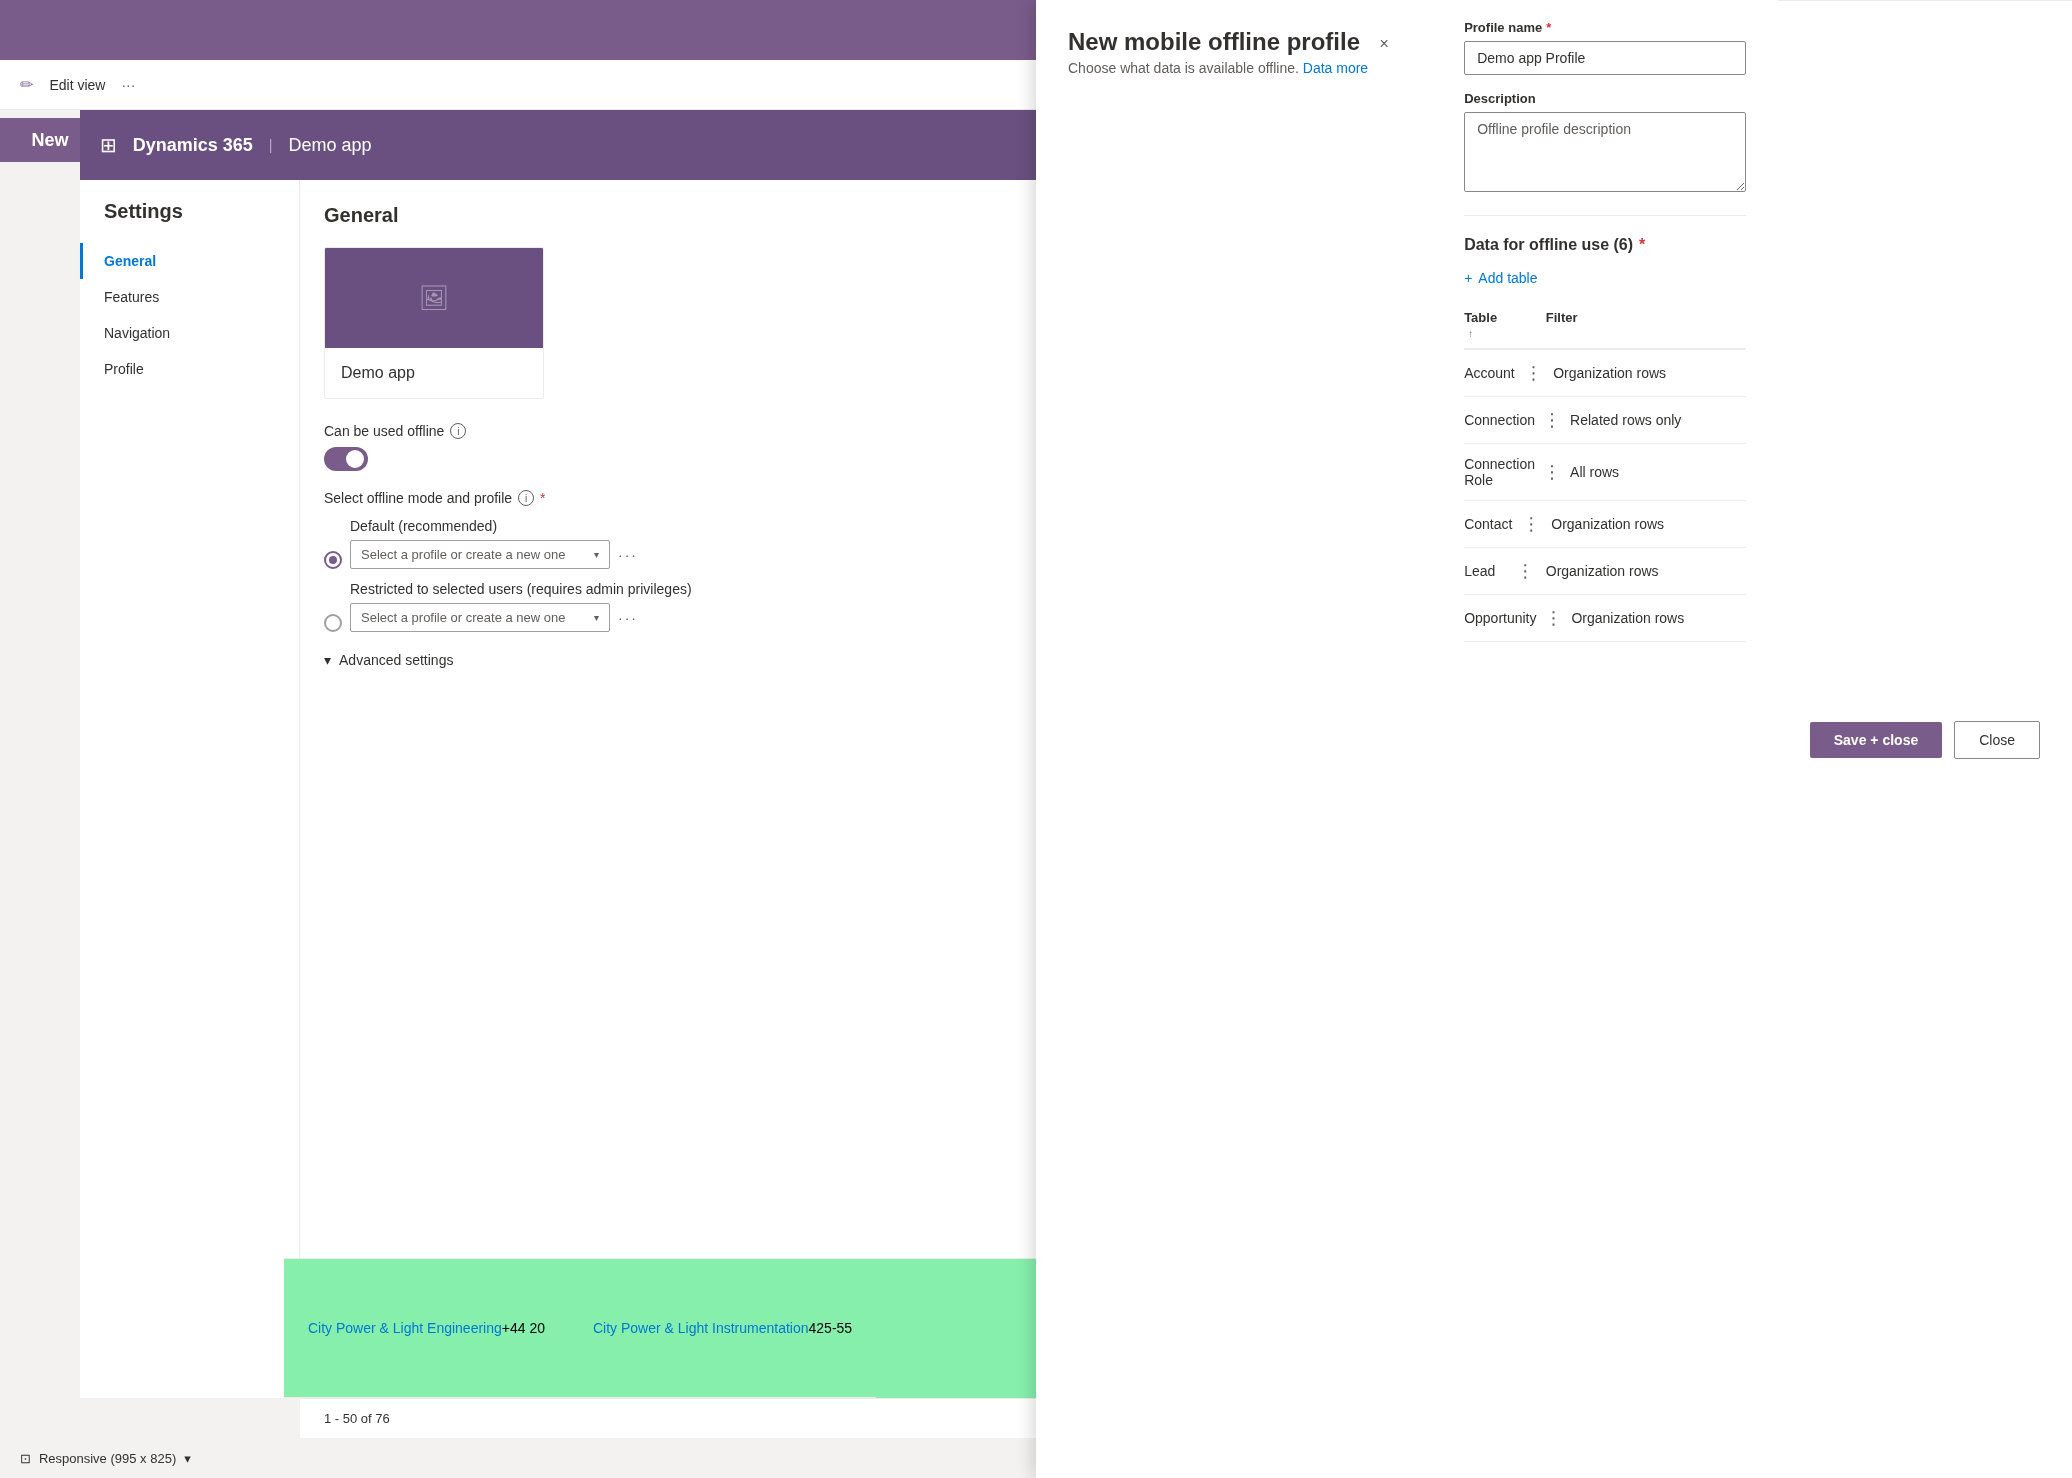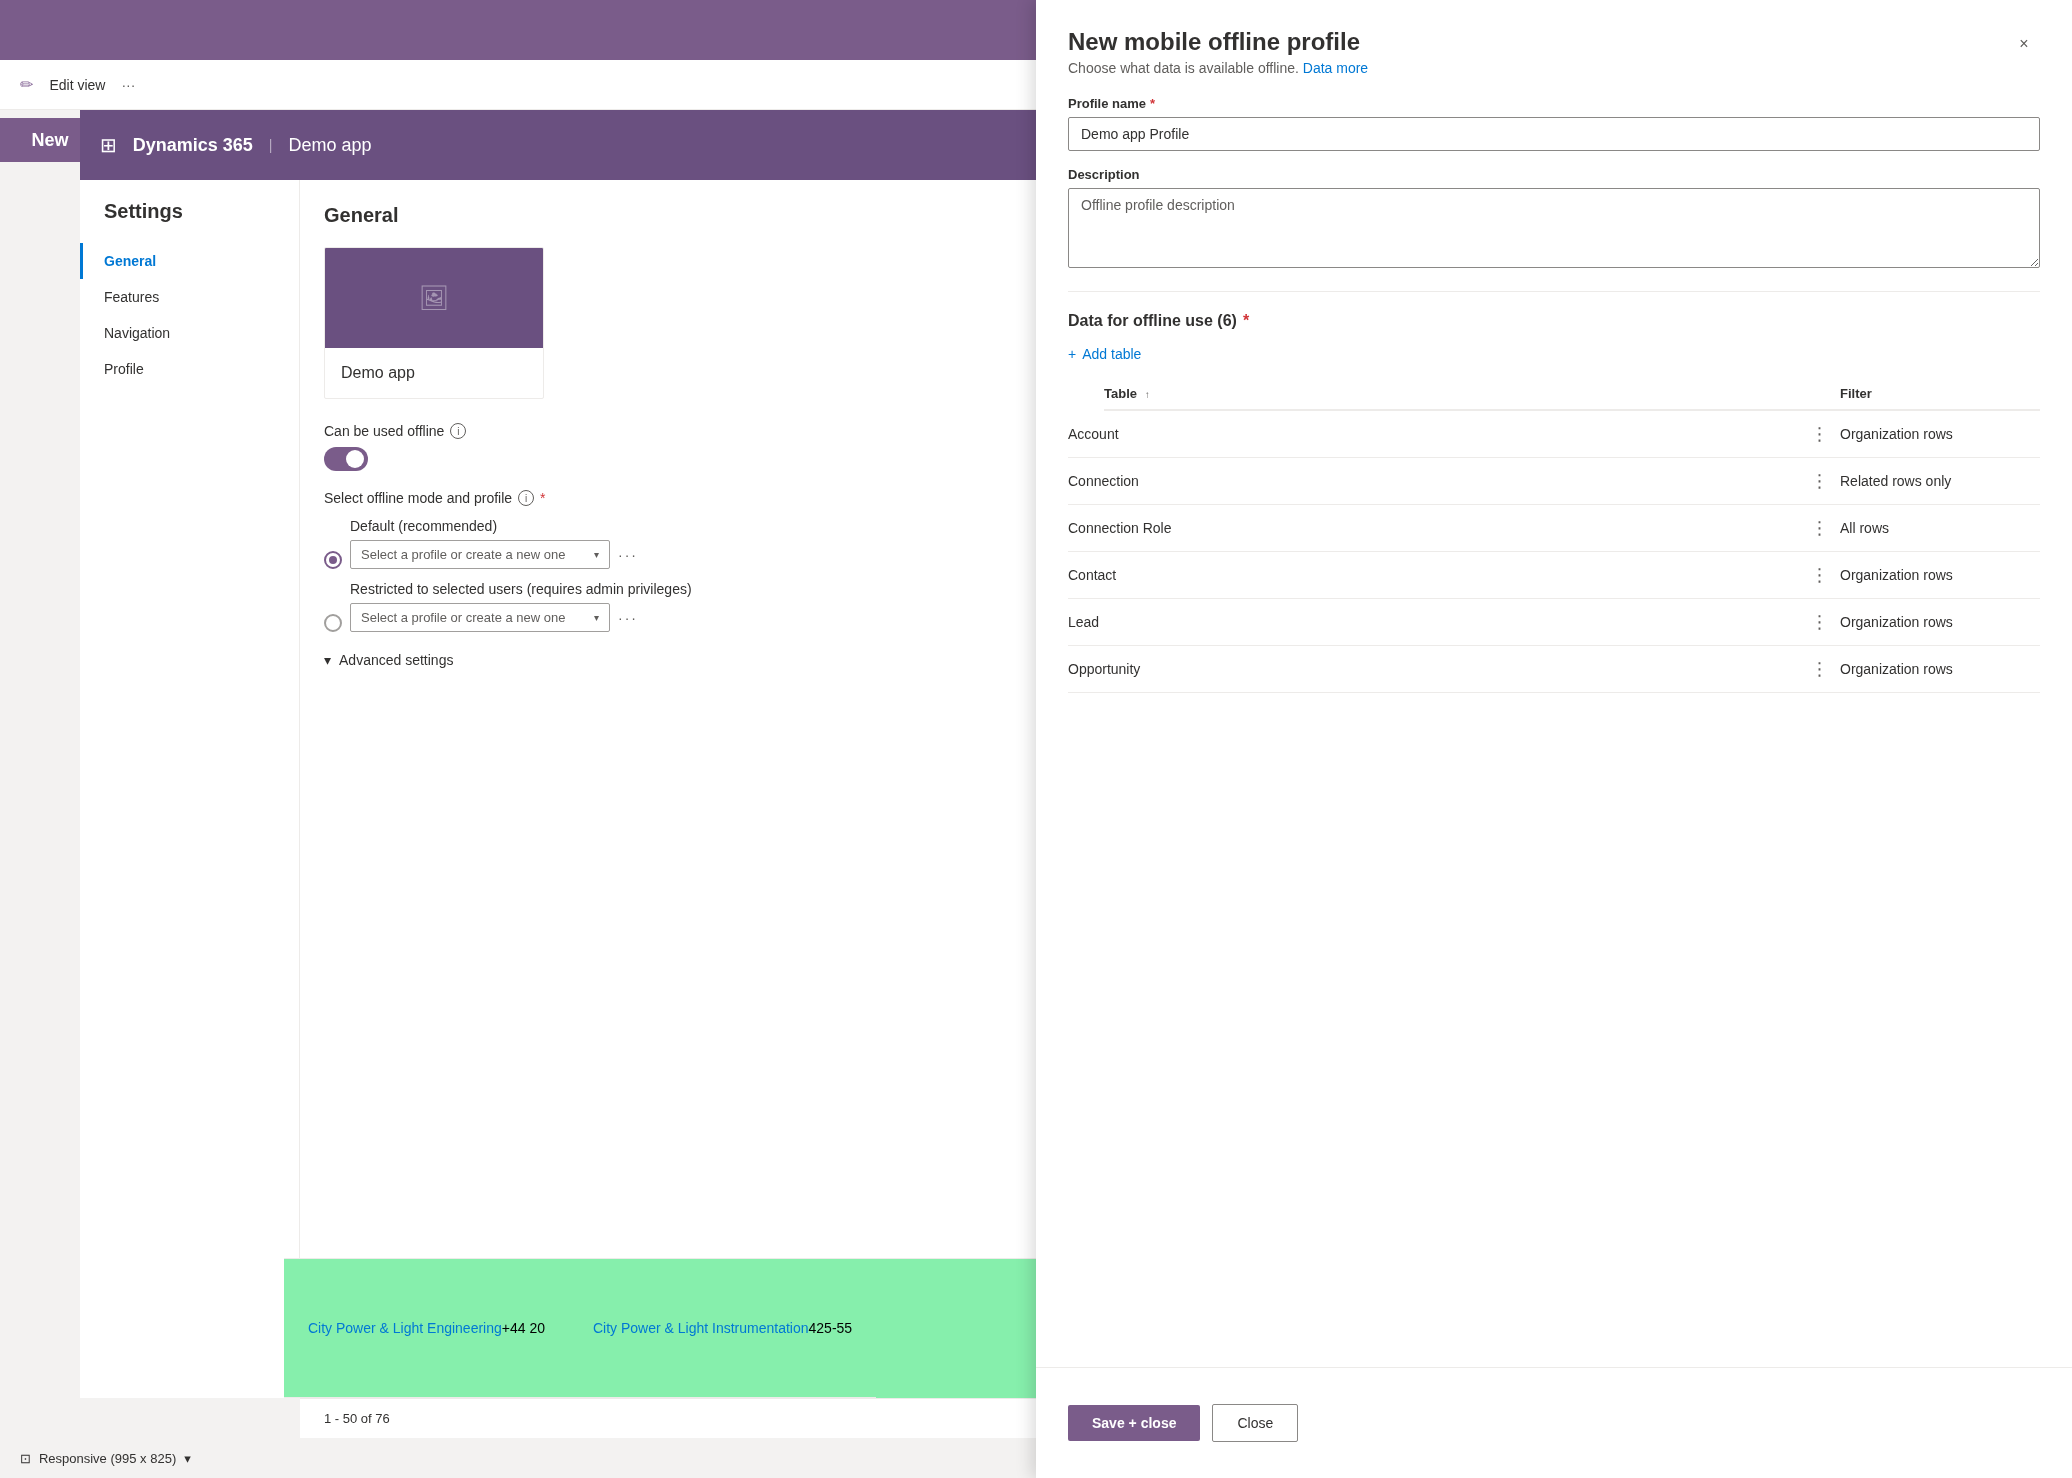--- a/index.html
+++ b/index.html
@@ -179,21 +179,21 @@
       height: 40px; background: #f3f2f1;
       display: flex; align-items: center; padding: 0 20px;
       font-size: 13px; color: #323130; gap: 8px;
     }
 
     
     .modal-overlay {
       position: absolute; top: 0; left: 50%; right: 0; bottom: 0;
       background: #fff;
       box-shadow: -4px 0 16px rgba(0,0,0,0.15);
-      display: flex; flex-direction: column;
+      display: flex; flex-direction: row;
       z-index: 100;
     }
 
     .modal-header {
       padding: 28px 32px 0;
       display: flex; justify-content: space-between; align-items: flex-start;
     }
     .modal-title {
       font-size: 24px; font-weight: 600; color: #323130;
       margin-bottom: 4px;
@@ -232,24 +232,23 @@
       margin-bottom: 16px; display: flex; align-items: center; gap: 6px;
     }
 
     .add-table-btn {
       display: flex; align-items: center; gap: 6px;
       color: #0078d4; font-size: 14px; cursor: pointer;
       margin-bottom: 16px; background: none; border: none;
     }
 
     .table-header {
-      display: flex; align-items: flex-end;
+      display: flex; align-items: flex-start;
       padding: 8px 0;
       border-bottom: 2px solid #edebe9;
-      margin-left: 36px;
     }
     .col-table { flex: 1; font-size: 13px; font-weight: 600; color: #323130; }
     .col-filter { width: 200px; font-size: 13px; font-weight: 600; color: #323130; }
     .sort-arrow { font-size: 10px; color: #605e5c; margin-left: 4px; }
 
     .table-row-item {
       display: flex; align-items: center;
       padding: 12px 0;
       border-bottom: 1px solid #edebe9;
     }

